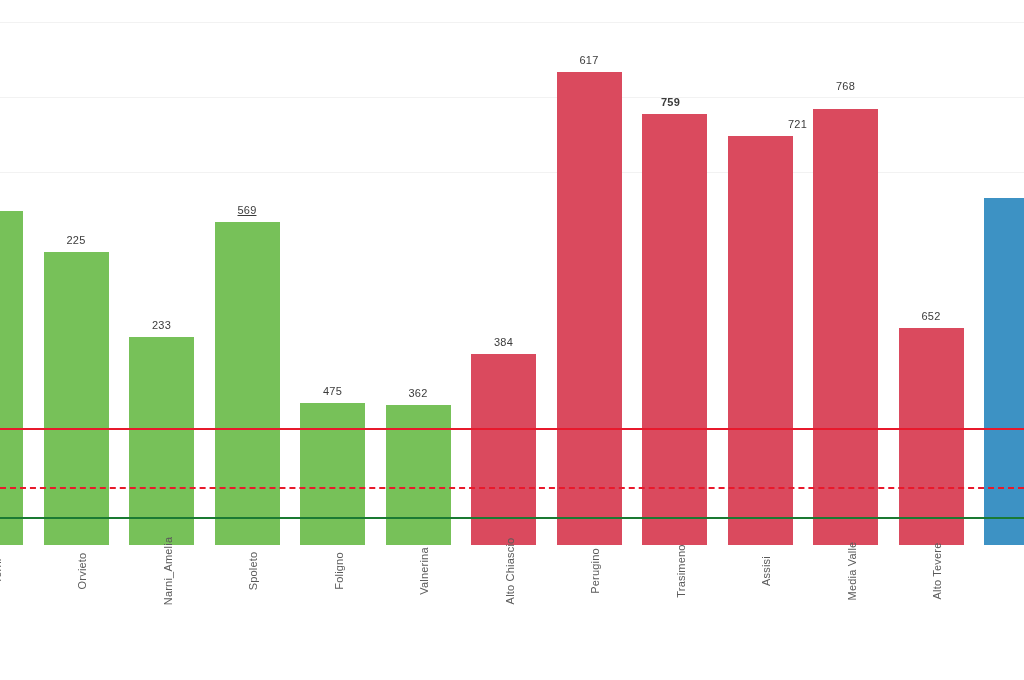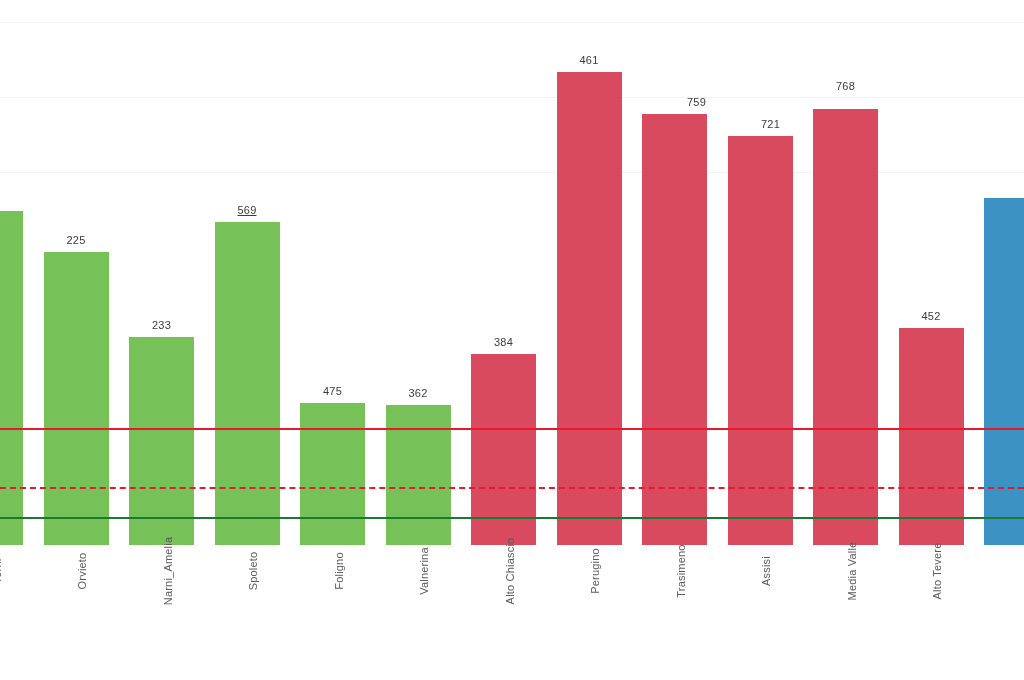--- a/index.html
+++ b/index.html
@@ -128,25 +128,25 @@
   </div>
 
   <div id="labels-layer" style="position:absolute;left:0;top:0;width:1024px;height:545px;pointer-events:none;">
       <div class="val-label" style="left: -42px; width: 65px; top: 193.188px;">588</div>
       <div class="val-label" style="left: 43.5px; width: 65px; top: 234.062px;">225</div>
       <div class="val-label" style="left: 129px; width: 65px; top: 318.651px;">233</div>
       <div class="val-label" style="left: 214.5px; width: 65px; top: 203.974px; text-decoration: underline;">569</div>
       <div class="val-label" style="left: 300px; width: 65px; top: 384.505px;">475</div>
       <div class="val-label" style="left: 385.5px; width: 65px; top: 387.344px;">362</div>
       <div class="val-label" style="left: 471px; width: 65px; top: 335.682px;">384</div>
-      <div class="val-label" style="left: 556.5px; width: 65px; top: 54.099px;">461</div>
-      <div class="val-label" style="left: 664px; width: 65px; top: 96.1094px;">759</div>
-      <div class="val-label" style="left: 738px; width: 65px; top: 117.682px;">721</div>
+      <div class="val-label" style="left: 556.5px; width: 65px; top: 54.099px;">617</div>
+      <div class="val-label" style="left: 638px; width: 65px; top: 96.1094px; font-weight: bold;">759</div>
+      <div class="val-label" style="left: 765px; width: 65px; top: 117.682px;">721</div>
       <div class="val-label" style="left: 813px; width: 65px; top: 80px;">768</div>
-      <div class="val-label" style="left: 898.5px; width: 65px; top: 310.135px;">452</div>
+      <div class="val-label" style="left: 898.5px; width: 65px; top: 310.135px;">652</div>
     </div>
 
   <div id="xaxis">
       <div class="xtick" style="left: -42px; width: 65px;">
         <div class="xtick-label">Terni</div>
       </div>
       <div class="xtick" style="left: 43.5px; width: 65px;">
         <div class="xtick-label">Orvieto</div>
       </div>
       <div class="xtick" style="left: 129px; width: 65px;">

